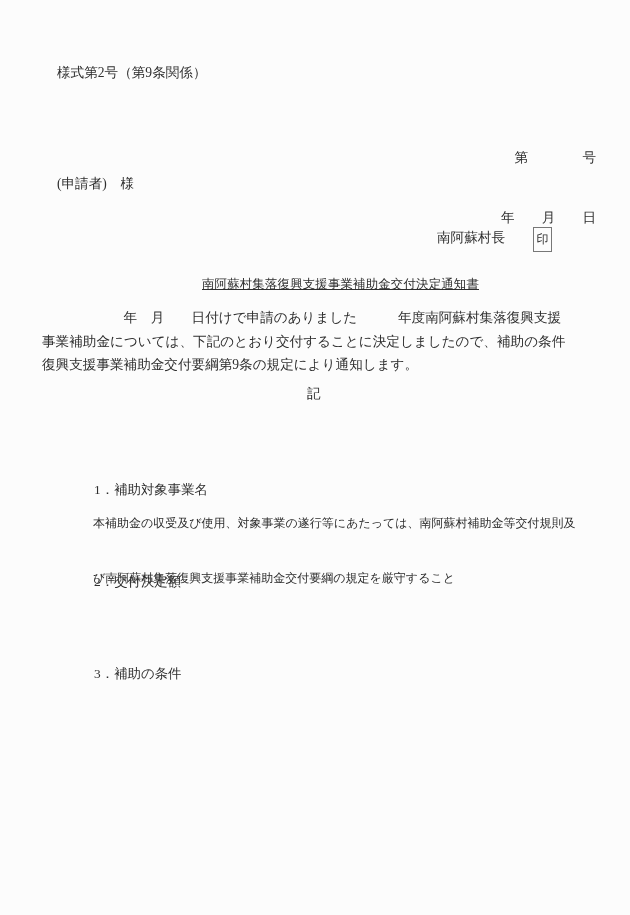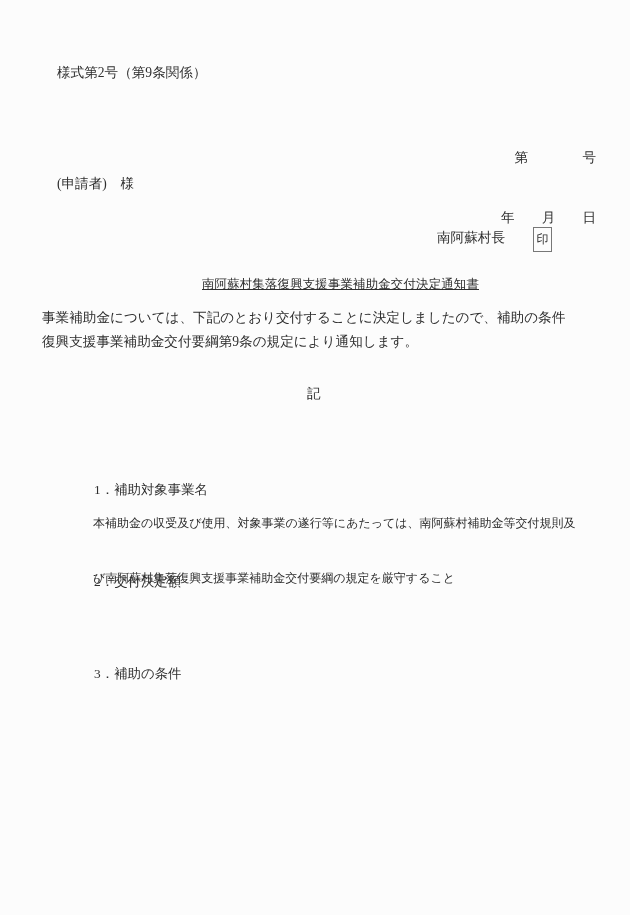--- a/index.html
+++ b/index.html
@@ -64,20 +64,21 @@
 
   <div class="abs mayor">南阿蘇村長</div>
 
   <div class="abs seal-box">
     <span>印</span>
   </div>
 
   <div class="abs title">南阿蘇村集落復興支援事業補助金交付決定通知書</div>
 
   <div class="abs body-par">
+    <div>　　　　　　年　月　　日付けで申請のありました　　　年度南阿蘇村集落復興支援</div>
     <div>事業補助金については、下記のとおり交付することに決定しましたので、補助の条件</div>
     <div>復興支援事業補助金交付要綱第9条の規定により通知します。</div>
   </div>
 
   <div class="abs ki-marker">記</div>
 
   <div class="abs item-list">
     <div class="li">
       <span>1．</span><span>補助対象事業名</span>
     </div>

